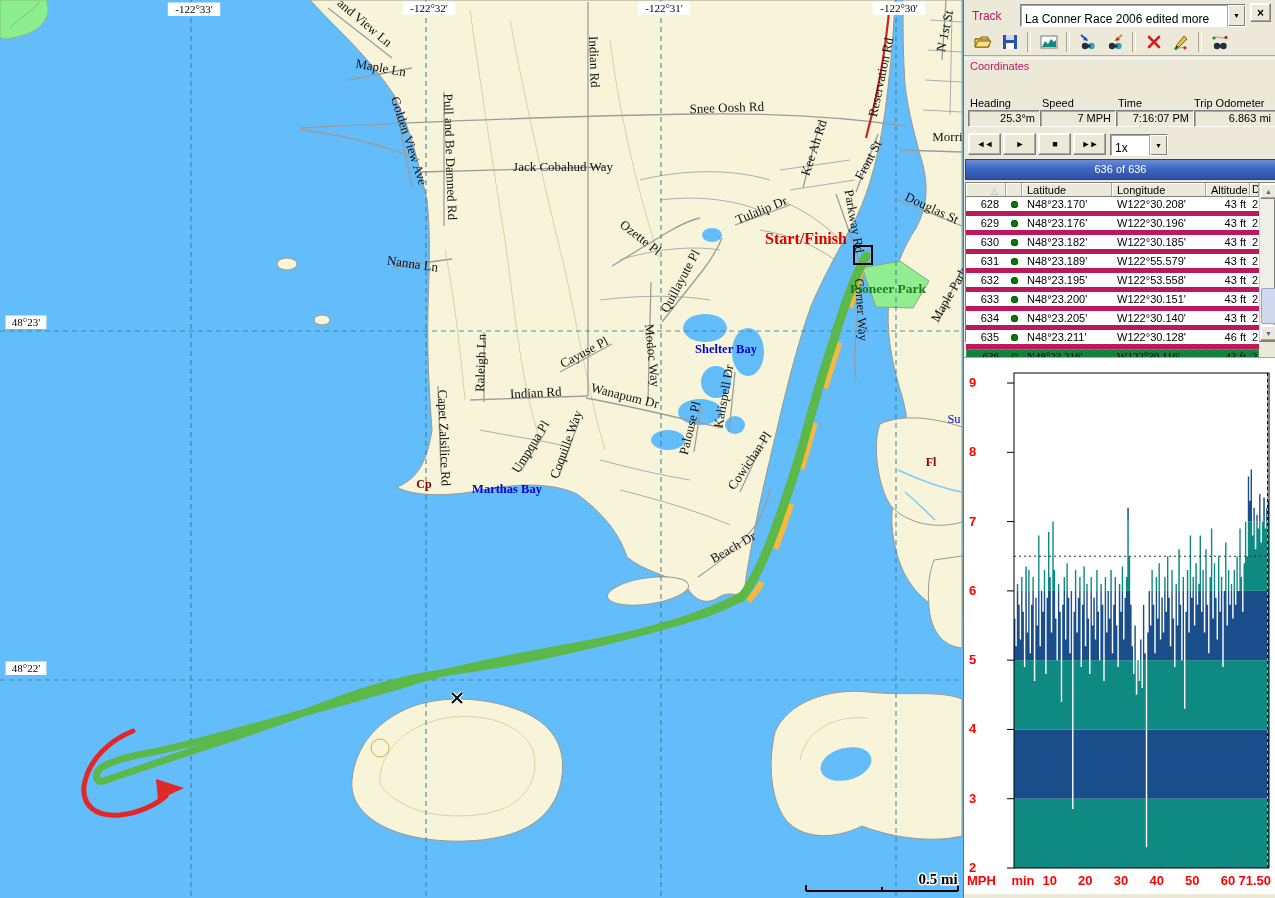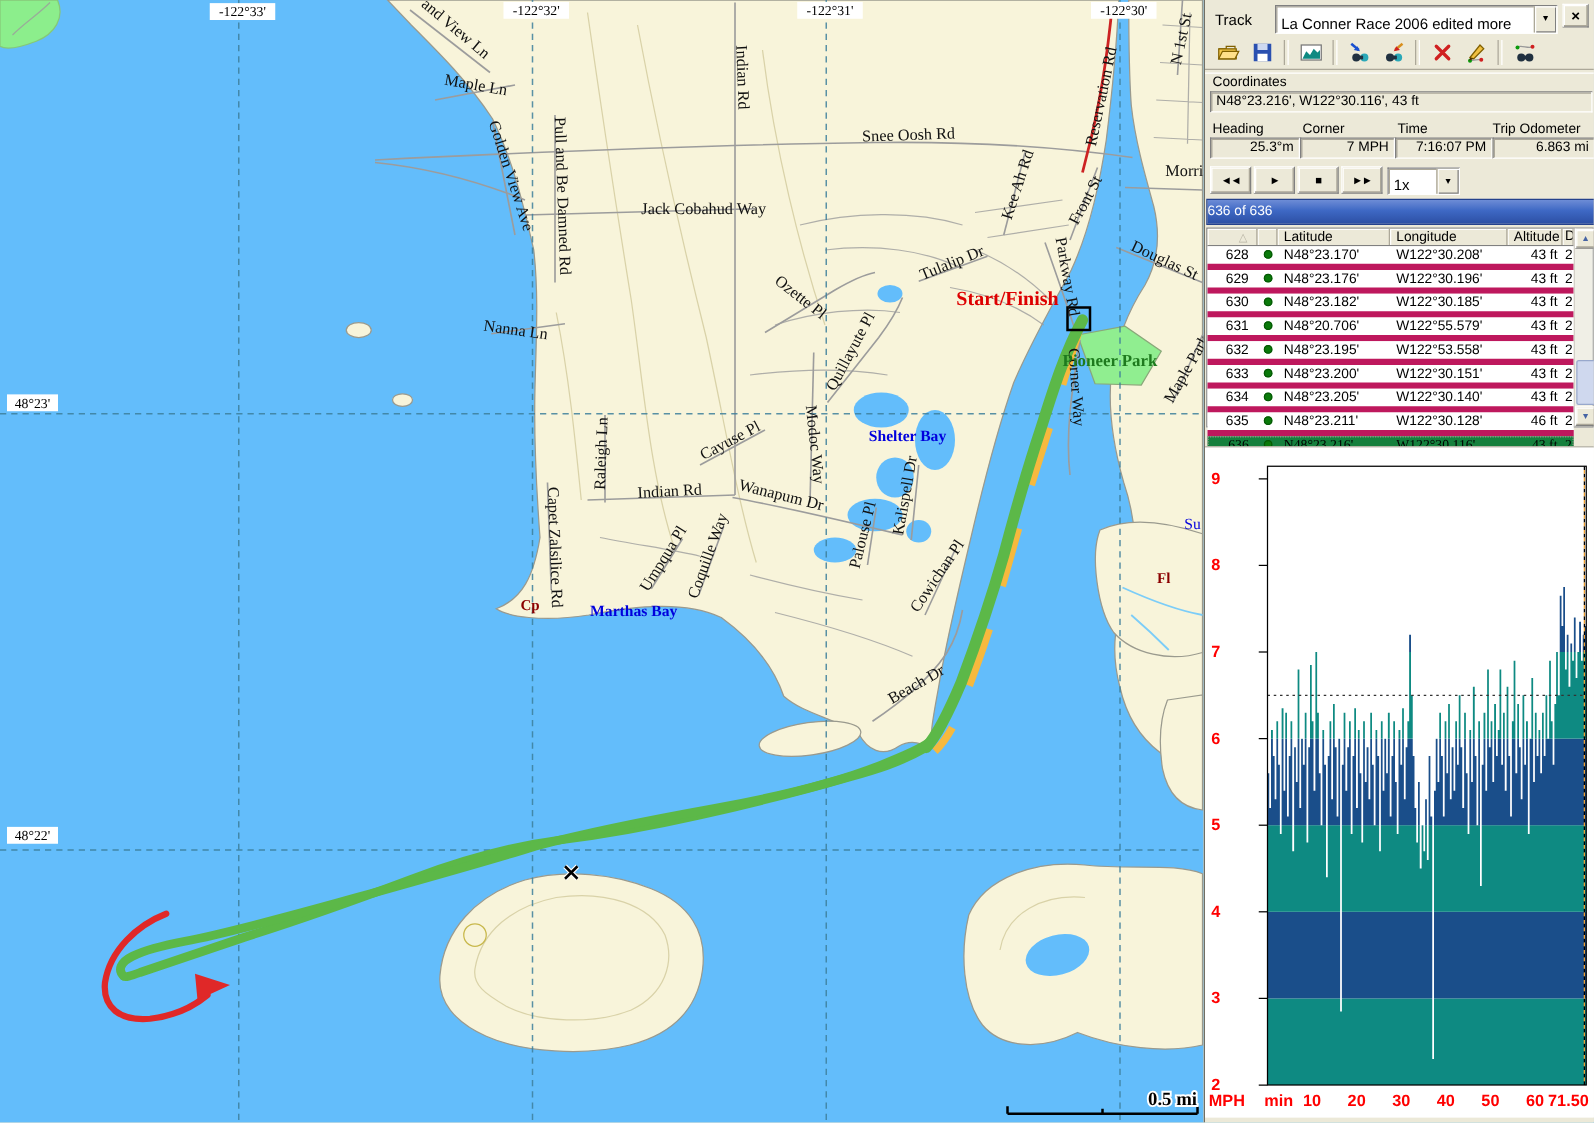--- a/index.html
+++ b/index.html
@@ -28,21 +28,21 @@
   .c-sf{font-size:16px;font-weight:bold;fill:var(--sf-red);}
   .c-park{font-size:13.5px;font-weight:bold;fill:var(--park-label);}
   .c-poired{font-size:12px;font-weight:bold;fill:var(--poi-red);}
   .c-poiblue{font-family:"Liberation Sans",sans-serif;font-size:12.5px;fill:var(--water-label);}
   .c-scale{font-family:"Liberation Sans",sans-serif;font-size:15px;font-weight:bold;fill:#000;
     paint-order:stroke;stroke:#fff;stroke-width:3px;}
 
   
   #panel{position:absolute;left:963px;top:0;width:312px;height:898px;
     background:var(--panel-bg);border-left:1px solid #716f64;box-sizing:border-box;font-size:11px;}
-  .lbl{color:#000000;}
+  .lbl{color:#be185d;}
   .btn3d{background:var(--panel-bg);border:1px solid;border-color:#fff #808080 #808080 #fff;
     box-shadow:inset -1px -1px 0 #aca899, inset 1px 1px 0 #fff;cursor:default;
     display:flex;align-items:center;justify-content:center;font-size:10px;}
   .sunken{border:1px solid;border-color:#808080 #fff #fff #808080;
     box-shadow:inset 1px 1px 0 #aca899;}
   .combo{position:absolute;background:#fff;border:1px solid;border-color:#808080 #fff #fff #808080;
     box-shadow:inset 1px 1px 0 #aca899;display:flex;align-items:flex-end;}
   .combo-text{flex:1;padding:0 4px;font-size:12px;white-space:nowrap;overflow:hidden;}
   .combo-btn{width:17px;height:100%;background:var(--panel-bg);border-left:1px solid #aca899;
     box-shadow:inset 1px 1px 0 #fff, inset -1px -1px 0 #808080;
@@ -59,21 +59,21 @@
   #coords-label{position:absolute;left:6px;top:60px;}
   #coords-box{position:absolute;left:4px;top:73px;width:300px;height:15px;line-height:15px;padding-left:4px;
     background:var(--panel-bg);}
   .stat-lbl{position:absolute;top:97px;}
   .stat-box{position:absolute;top:110px;height:15px;line-height:15px;text-align:right;padding-right:4px;
     background:var(--panel-bg);}
   .pb{position:absolute;top:133px;width:33px;height:22px;font-size:9px;letter-spacing:-1px;}
   #speed-combo{left:146px;top:134px;width:56px;height:20px;}
   #progress{position:absolute;left:1px;top:159px;width:309px;height:19px;
     background:linear-gradient(#6d8cd6,var(--progress-blue) 45%,#2c4fa4);
-    border:1px solid #24418c;color:#fff;line-height:18px;font-size:11px;}
+    border:1px solid #24418c;color:#fff;text-align:center;line-height:18px;font-size:11px;}
 
   
   #pt-table{position:absolute;left:1px;top:182px;width:310px;height:160px;background:#fff;
     border:1px solid #808080;box-sizing:border-box;display:flex;}
   .t-main{width:293px;display:flex;flex-direction:column;}
   .thead{display:flex;height:16px;background:var(--panel-bg);border-bottom:1px solid #808080;}
   .th{box-sizing:border-box;border-right:1px solid #aca899;box-shadow:inset 1px 1px 0 #fff;
     padding:1px 4px 0 5px;white-space:nowrap;overflow:hidden;font-size:11px;}
   .trow{display:flex;height:14px;line-height:14px;border-bottom:5px solid #be185d;background:#fff;}
   .trow.sel{background:#15803d;outline:1px dotted #9a968a;outline-offset:-1px;font-family:Liberation Serif, serif;}
@@ -452,24 +452,23 @@
             <circle cx="6" cy="13" r="3.2" fill="#203040"></circle>
             <circle cx="12.5" cy="13" r="3.2" fill="#203040"></circle>
             <rect x="7" y="11.5" width="4.5" height="3" fill="#203040"></rect>
           </svg>
       </span>
     </div>
 
     <div class="hr" style="top:55px"></div>
 
     <div id="coords-label" class="lbl">Coordinates</div>
-    <div id="coords-box" class="sunken">N48°23.216',  W122°30.116',  43 ft</div>
 
     <span class="stat-lbl" style="left:6px">Heading</span>
-    <span class="stat-lbl" style="left:78px">Corner</span>
+    <span class="stat-lbl" style="left:78px">Speed</span>
     <span class="stat-lbl" style="left:154px">Time</span>
     <span class="stat-lbl" style="left:230px">Trip Odometer</span>
     <div class="stat-box sunken" style="left:4px;width:66px">25.3°m</div>
     <div class="stat-box sunken" style="left:76px;width:70px">7 MPH</div>
     <div class="stat-box sunken" style="left:152px;width:72px">7:16:07 PM</div>
     <div class="stat-box sunken" style="left:230px;width:76px">6.863 mi</div>
 
     <button class="pb btn3d" style="left:4px">◄◄</button>
     <button class="pb btn3d" style="left:39px">►</button>
     <button class="pb btn3d" style="left:74px">■</button>
@@ -512,21 +511,21 @@
               <div class="td c-i">630</div>
               <div class="td c-dot"><span class="dot"></span></div>
               <div class="td c-lat">N48°23.182'</div>
               <div class="td c-lon">W122°30.185'</div>
               <div class="td c-alt">43 ft</div>
               <div class="td c-d">2</div>
             </div>
             <div class="trow">
               <div class="td c-i">631</div>
               <div class="td c-dot"><span class="dot"></span></div>
-              <div class="td c-lat">N48°20.706'</div>
+              <div class="td c-lat">N48°23.189'</div>
               <div class="td c-lon">W122°55.579'</div>
               <div class="td c-alt">43 ft</div>
               <div class="td c-d">2</div>
             </div>
             <div class="trow">
               <div class="td c-i">632</div>
               <div class="td c-dot"><span class="dot"></span></div>
               <div class="td c-lat">N48°23.195'</div>
               <div class="td c-lon">W122°53.558'</div>
               <div class="td c-alt">43 ft</div>

